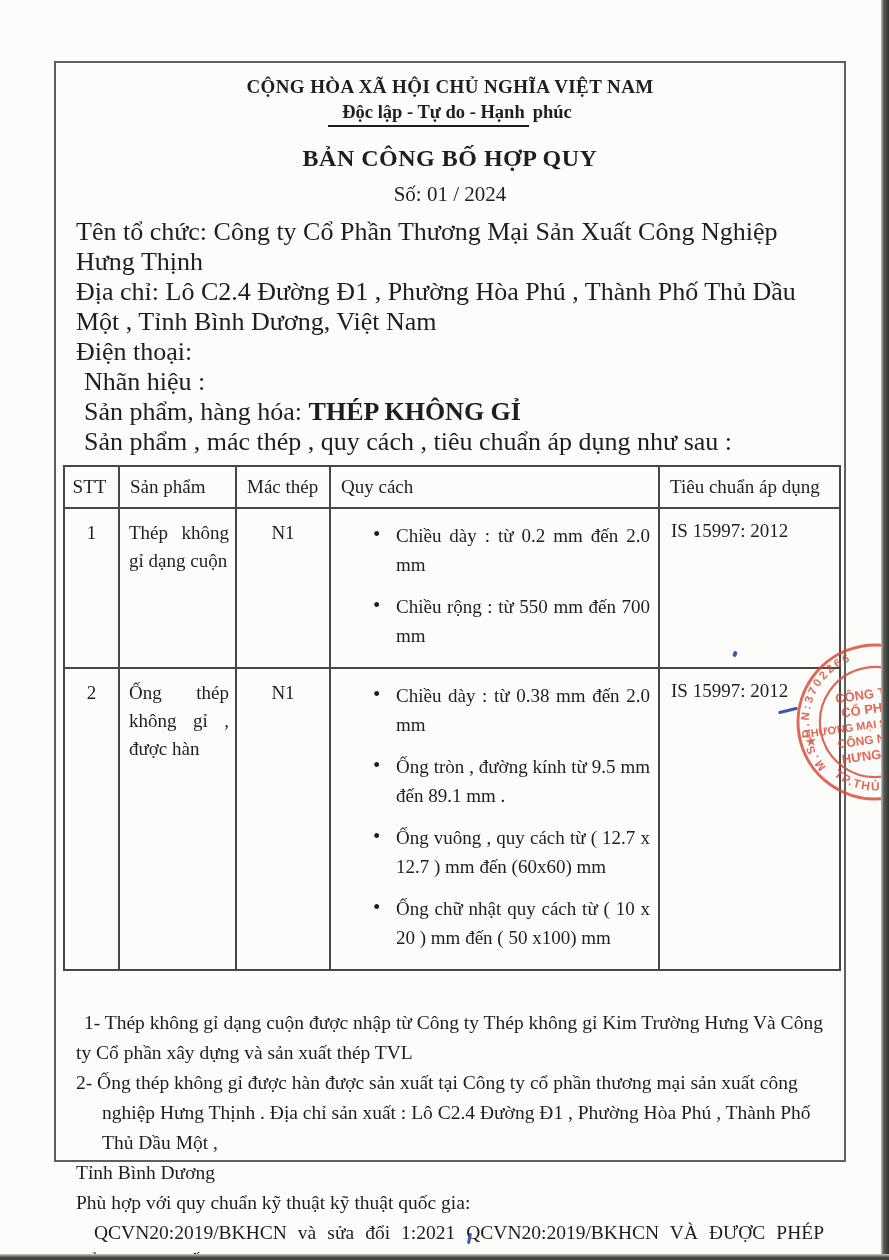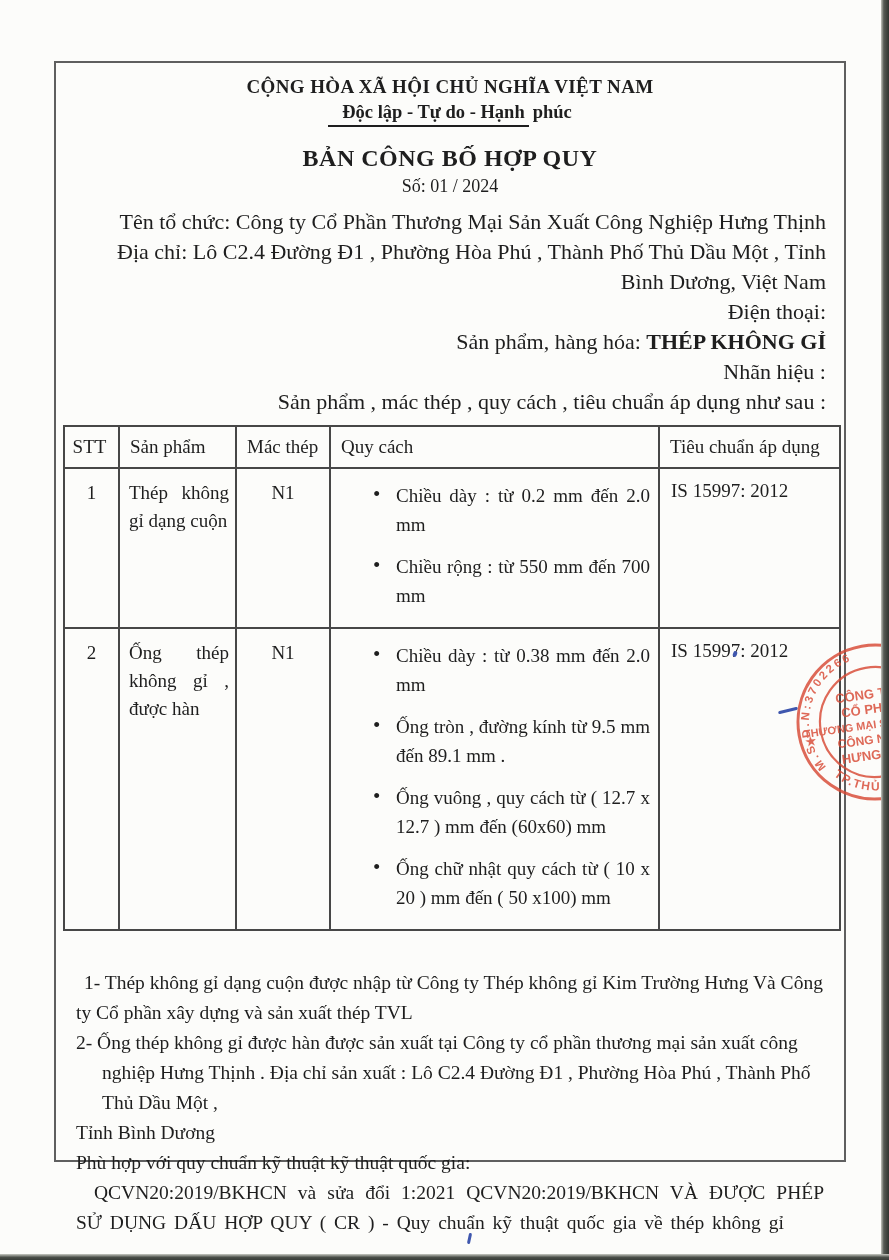--- a/index.html
+++ b/index.html
@@ -14,24 +14,24 @@
     position:absolute; left:54px; top:61px; width:788px; height:1097px;
     border:2px solid #5f5f5f; background:transparent;
   }
 
   
   .nat-title { margin-top:13px; text-align:center; font-weight:bold; font-size:19px; letter-spacing:.4px; }
   .motto { margin-top:4px; text-align:center; font-weight:bold; font-size:18.5px; }
   .motto .u { display:inline-block; border-bottom:2px solid #1e1e1e; padding:0 4px 2px 14px; }
   .motto .tail { padding-left:4px; }
   .doc-title { margin-top:18px; text-align:center; font-weight:bold; font-size:24px; letter-spacing:.5px; }
-  .doc-number { margin-top:4px; text-align:center; font-size:18px; }
+  .doc-number { margin-top:10px; text-align:center; font-size:21px; }
 
   
-  .info { margin:10px 18px 0 20px; font-size:22px; line-height:30px;text-align:right; }
+  .info { margin:10px 18px 0 20px; font-size:26px; line-height:30px; }
   .info p { margin:0; }
   .info .indent { margin-left:8px; }
   .bold { font-weight:bold; }
 
   
   table.doc-table {
     border-collapse:collapse; table-layout:fixed;
     margin:8px 0 0 7px; width:776px; font-size:19px; line-height:28px;
   }
   .doc-table th, .doc-table td { border:2px solid #474747; vertical-align:top; }
@@ -83,22 +83,22 @@
     <span class="u">Độc lập - Tự do - Hạnh</span><span class="tail">phúc</span>
   </div>
 
   <div class="doc-title">BẢN CÔNG BỐ HỢP QUY</div>
   <div class="doc-number">Số: 01 / 2024</div>
 
   <div class="info">
     <p>Tên tổ chức: Công ty Cổ Phần Thương Mại Sản Xuất Công Nghiệp Hưng Thịnh</p>
     <p>Địa chỉ: Lô C2.4 Đường Đ1 , Phường Hòa Phú , Thành Phố Thủ Dầu Một , Tỉnh Bình Dương, Việt Nam</p>
     <p>Điện thoại:</p>
+    <p class="indent">Nhãn hiệu :</p>
     <p class="indent"><span>Sản phẩm, hàng hóa: </span><span class="bold">THÉP KHÔNG GỈ</span></p>
-    <p class="indent">Nhãn hiệu :</p>
     <p class="indent">Sản phẩm , mác thép , quy cách , tiêu chuẩn áp dụng như sau :</p>
   </div>
 
   <table class="doc-table">
     <colgroup>
       <col style="width:55px">
         <col style="width:117px">
         <col style="width:94px">
         <col style="width:329px">
         <col style="width:181px">

